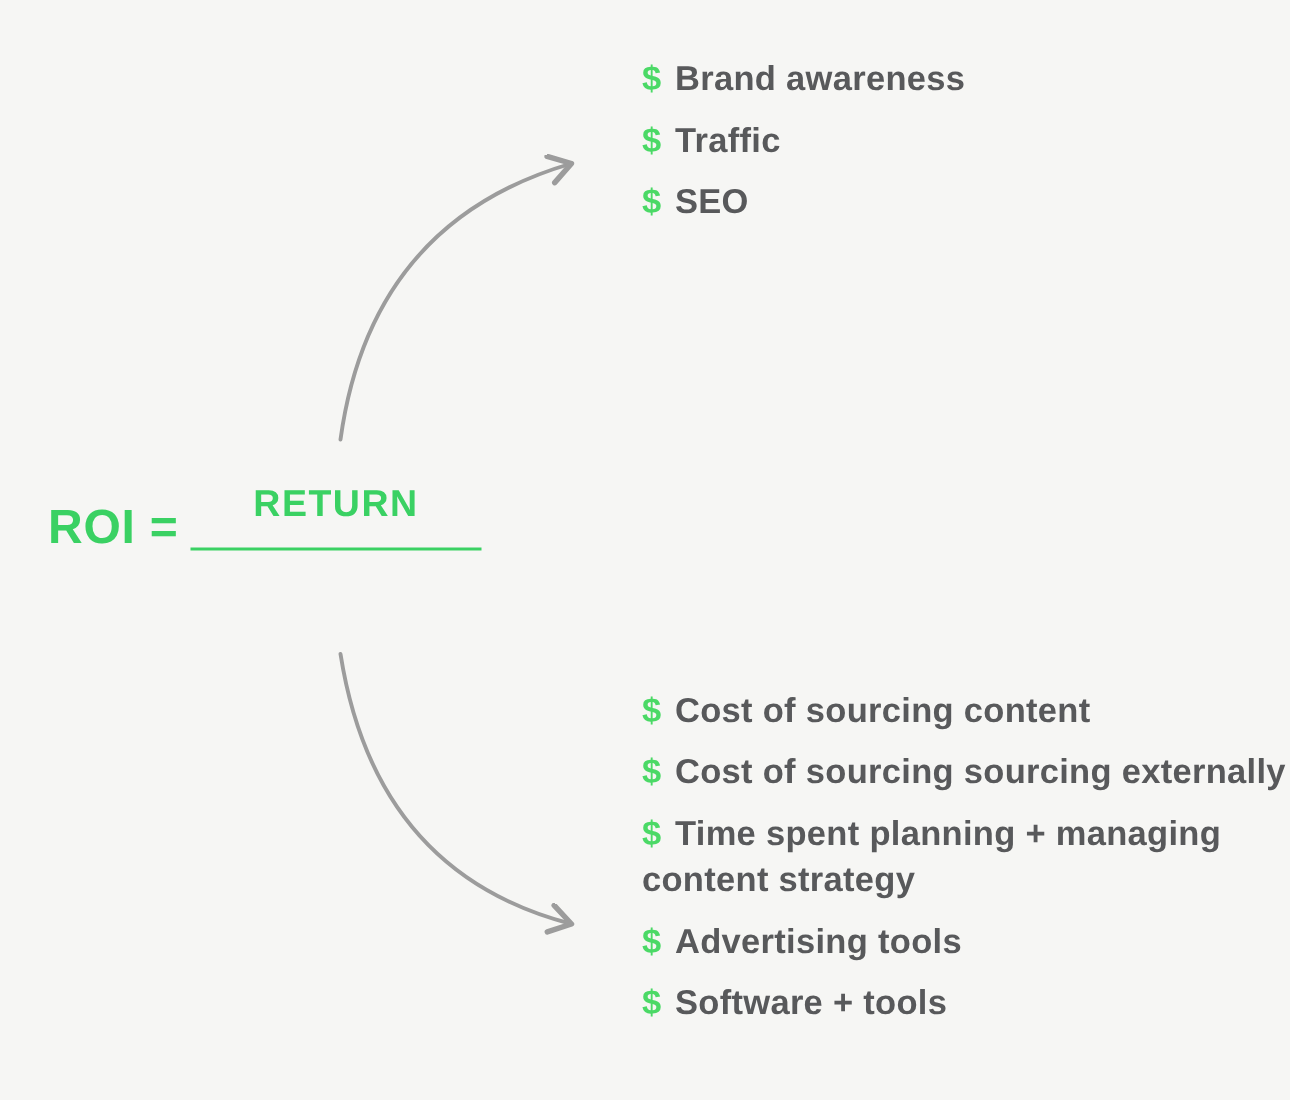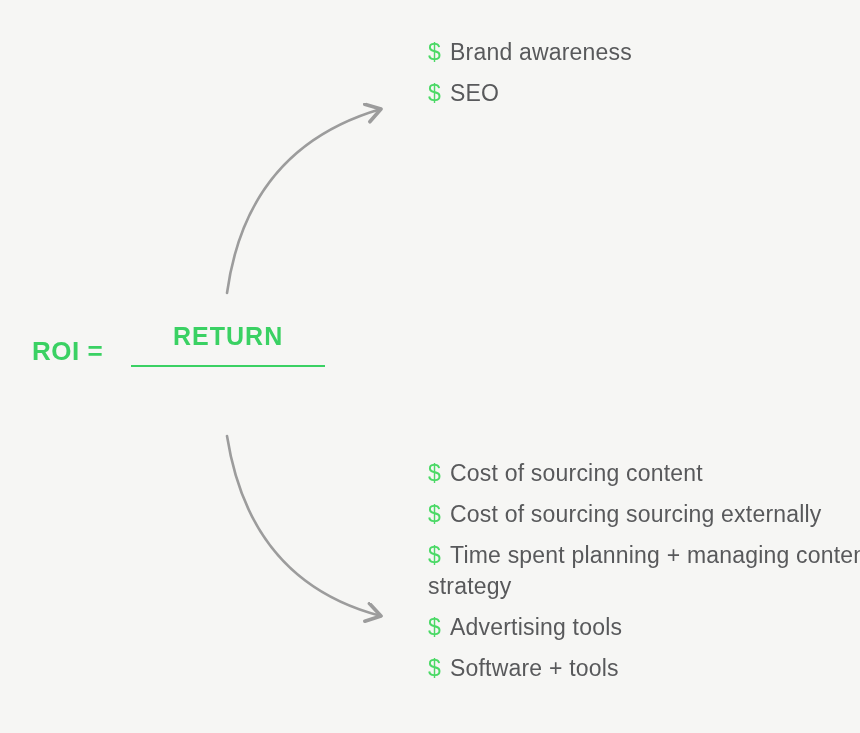--- a/index.html
+++ b/index.html
@@ -33,38 +33,39 @@
     top: 37px;
     width: 420px;
   }
   .list-bottom {
     left: 428px;
     top: 458px;
     width: 445px;
   }
   .li {
     margin-bottom: 10px;
+    font-weight: bold;
   }
   .dollar {
     color: #4bd966;
     margin-right: 9px;
   }
   .formula {
     position: absolute;
     left: 32px;
     top: 321px;
     display: flex;
     align-items: center;
     color: #3ad163;
     font-weight: bold;
   }
   .roi {
-    font-size: 26px;
+    font-size: 32px;
     letter-spacing: 0.5px;
-    margin-right: 28px;
+    margin-right: 8px;
     white-space: nowrap;
   }
   .fraction {
     display: flex;
     flex-direction: column;
     align-items: center;
     width: 194px;
   }
   .num, .den {
     font-size: 25px;
@@ -89,20 +90,21 @@
       <marker id="ah" markerWidth="9" markerHeight="9" refX="6.5" refY="4" orient="auto">
         <path d="M1,0.5 L6.5,4 L1,7.5" fill="none" stroke="#9c9c9c" stroke-width="1.4" stroke-linecap="round" stroke-linejoin="round"></path>
       </marker>
     </defs>
     <path d="M227,293 Q247,148 381,109" fill="none" stroke-width="2.6" stroke-linecap="round" marker-end="url(#ah)" stroke="#9c9c9c"></path>
     <path d="M227,436 Q250,582 381,616" fill="none" stroke-width="2.6" stroke-linecap="round" marker-end="url(#ah)" stroke="#9c9c9c"></path>
   </svg>
 
   <div class="list list-top">
     <div class="li"><span class="dollar">$</span><span>Brand awareness</span></div>
+    <div class="li"><span class="dollar">$</span><span>Traffic</span></div>
     <div class="li"><span class="dollar">$</span><span>SEO</span></div>
   </div>
 
   <div class="formula">
     <span class="roi">ROI =</span>
     <div class="fraction">
       <span class="num">RETURN</span>
       <div class="fline"></div>
     </div>
   </div>

